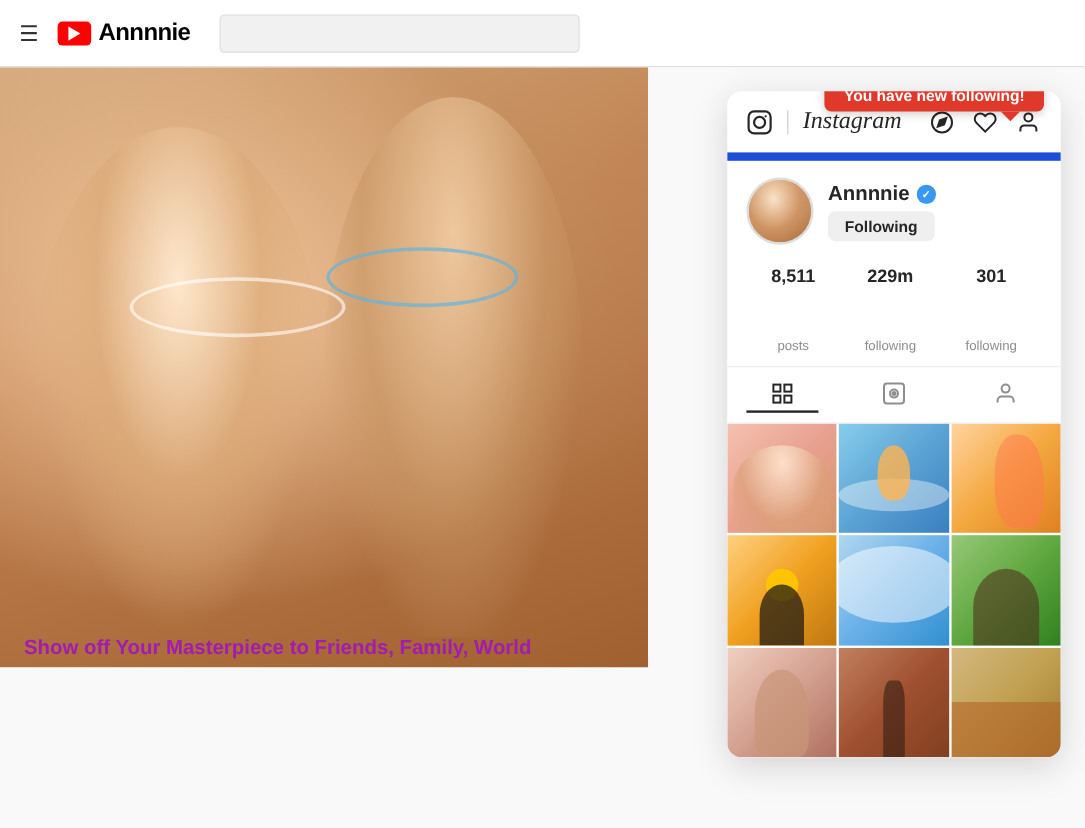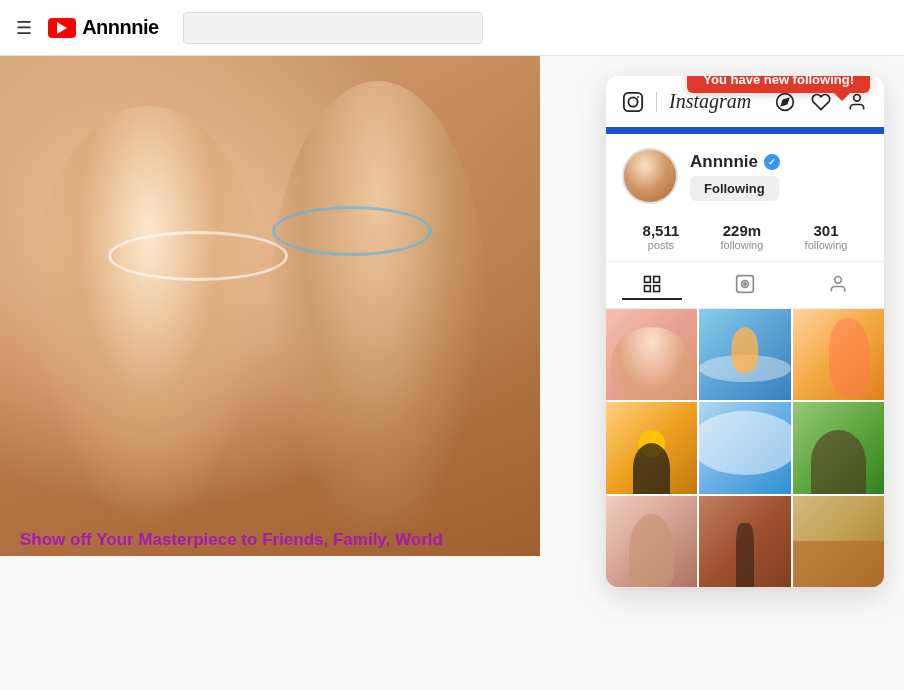--- a/index.html
+++ b/index.html
@@ -274,20 +274,21 @@
       align-items: center;
     }
     .ig-stat-number {
       font-size: 15px;
       font-weight: 700;
       color: #262626;
     }
     .ig-stat-label {
       font-size: 11px;
       color: #8e8e8e;
+      margin-top: 44px;
     }
 
     
     .ig-tabs {
       display: flex;
       justify-content: space-around;
       border-top: 1px solid #efefef;
       border-bottom: 1px solid #efefef;
       padding: 8px 0;
     }

